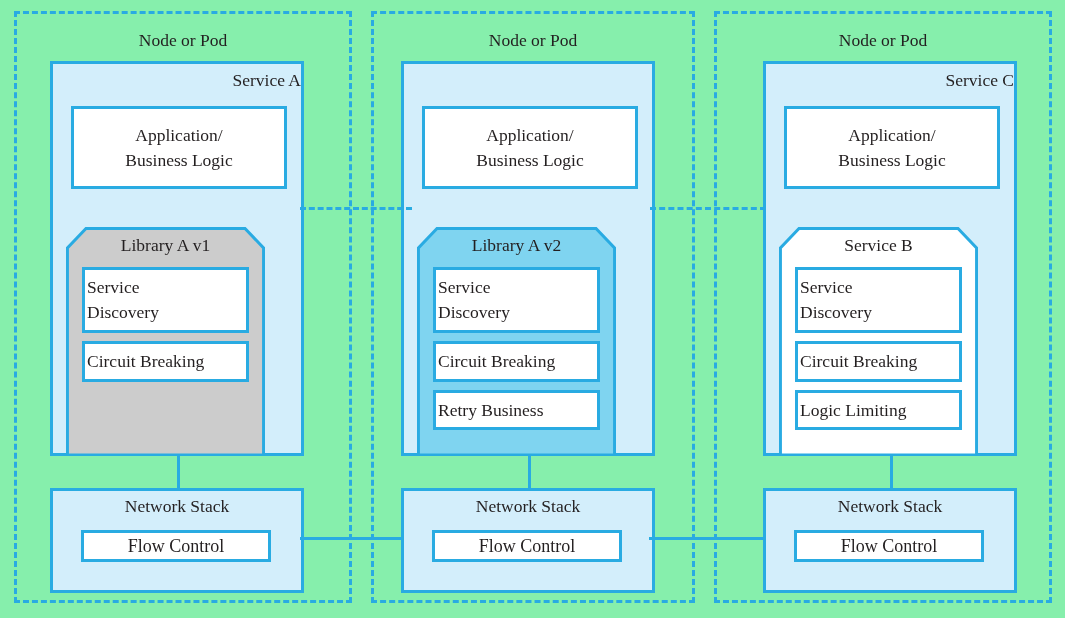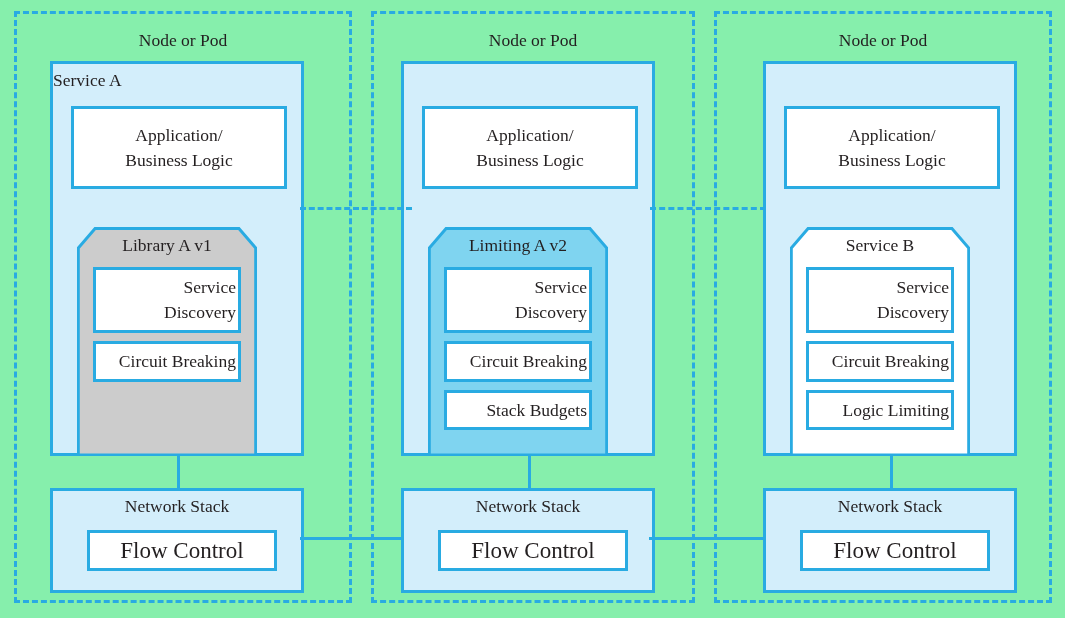--- a/index.html
+++ b/index.html
@@ -52,21 +52,21 @@
     height: 395px;
     background: #d3eefb;
     border: 3px solid #29abe2;
     box-sizing: border-box;
   }
   .service-title {
     position: absolute;
     top: 8px;
     left: 0;
     right: 0;
-    text-align: left;
+    text-align: right;
     font-size: 17.5px;
     line-height: 1;
     color: #231f20;
     white-space: nowrap;
     font-family: Liberation Serif, serif;
   }
 
   
   .app-box {
     position: absolute;
@@ -86,23 +86,23 @@
     display: block;
     font-size: 17.5px;
     line-height: 1.42;
     color: #231f20;
     white-space: nowrap;
   }
 
   
   .lib-wrap {
     position: absolute;
-    left: 24px;
+    left: 13px;
     top: 163px;
-    width: 180px;
+    width: 199px;
     height: 228px;
   }
   .lib-shape {
     position: absolute;
     inset: 0;
     width: 100%;
     height: 100%;
     display: block;
   }
   .lib-title {
@@ -122,21 +122,21 @@
     left: 16px;
     right: 16px;
     top: 40px;
     z-index: 2;
   }
   .lib-item {
     background: #ffffff;
     border: 3px solid #29abe2;
     box-sizing: border-box;
     margin-bottom: 8px;
-    text-align: right;
+    text-align: left;
     font-size: 17.5px;
     line-height: 1.42;
     color: #231f20;
     padding: 5px 2px;
     white-space: nowrap;
   }
   .lib-item.two-line {
     padding: 5px 2px;
   }
   .lib-item span {
@@ -160,31 +160,31 @@
     left: 0;
     right: 0;
     text-align: center;
     font-size: 17.5px;
     line-height: 1;
     color: #231f20;
     white-space: nowrap;
   }
   .flow-box {
     position: absolute;
-    left: 34px;
+    left: 28px;
     top: 39px;
     width: 190px;
-    height: 41px;
+    height: 32px;
     background: #ffffff;
     border: 3px solid #29abe2;
     box-sizing: border-box;
     display: flex;
     align-items: center;
     justify-content: center;
-    font-size: 23px;
+    font-size: 18px;
     line-height: 1;
     color: #231f20;
     white-space: nowrap;
   }
 
   
   .conn-v {
     position: absolute;
     width: 3px;
     background: #29abe2;
@@ -248,48 +248,49 @@
 
       <div class="app-box">
         <span>Application/</span>
         <span>Business Logic</span>
       </div>
 
       <div class="lib-wrap">
         <svg class="lib-shape" viewBox="0 0 209 228" preserveAspectRatio="none">
           <polygon points="1.5,228 1.5,21 21,1.5 188,1.5 207.5,21 207.5,228" fill="#7fd4f0" stroke="#29abe2" stroke-width="3" vector-effect="non-scaling-stroke"></polygon>
         </svg>
-        <div class="lib-title">Limiting A v2</div>
+        <div class="lib-title">Library A v2</div>
         <div class="lib-items">
           <div class="lib-item two-line">
             <span>Service</span>
             <span>Discovery</span>
           </div>
           <div class="lib-item">
             <span>Circuit Breaking</span>
           </div>
           <div class="lib-item">
-            <span>Stack Budgets</span>
+            <span>Retry Business</span>
           </div>
         </div>
       </div>
     </div>
 
     <div class="conn-v" style="left:154px; top:442px; height:32px;"></div>
 
     <div class="net-box" style="left:27px;">
       <div class="net-title">Network Stack</div>
       <div class="flow-box">Flow Control</div>
     </div>
   </div>
 
   <div class="node" style="left:714px; width:338px;">
     <div class="node-label">Node or Pod</div>
 
     <div class="service-box" style="left:46px;">
+      <div class="service-title">Service C</div>
 
       <div class="app-box">
         <span>Application/</span>
         <span>Business Logic</span>
       </div>
 
       <div class="lib-wrap">
         <svg class="lib-shape" viewBox="0 0 209 228" preserveAspectRatio="none">
           <polygon points="1.5,228 1.5,21 21,1.5 188,1.5 207.5,21 207.5,228" fill="#ffffff" stroke="#29abe2" stroke-width="3" vector-effect="non-scaling-stroke"></polygon>
         </svg>

